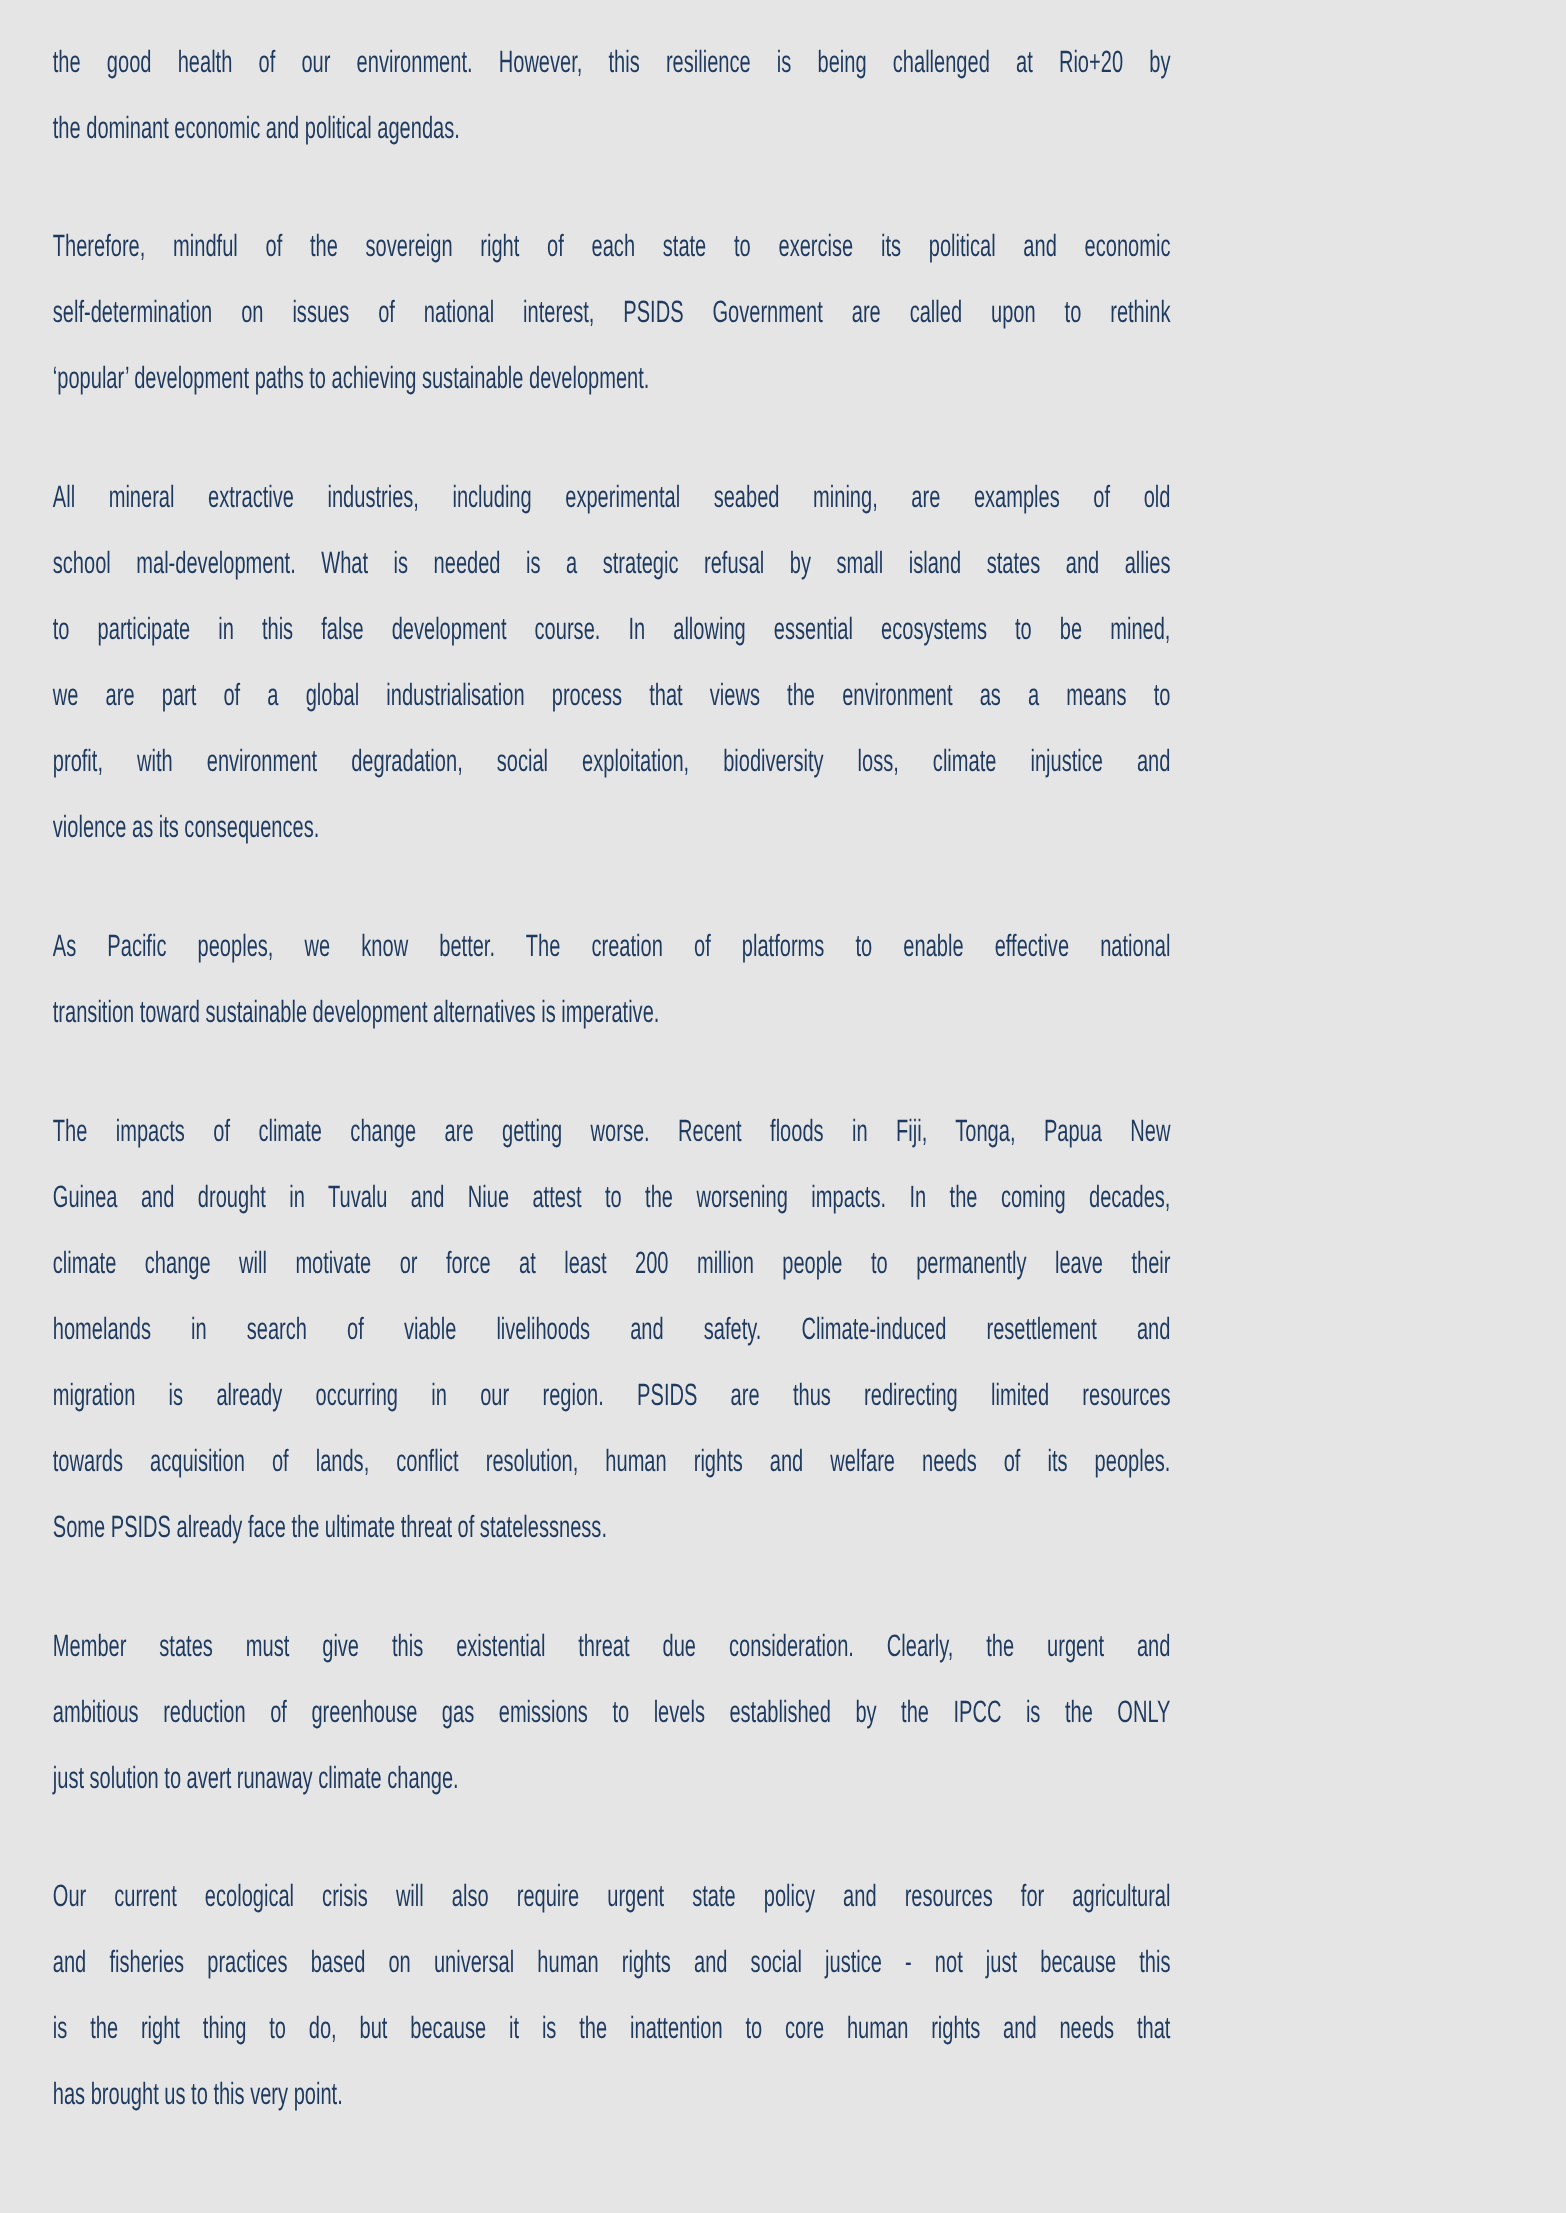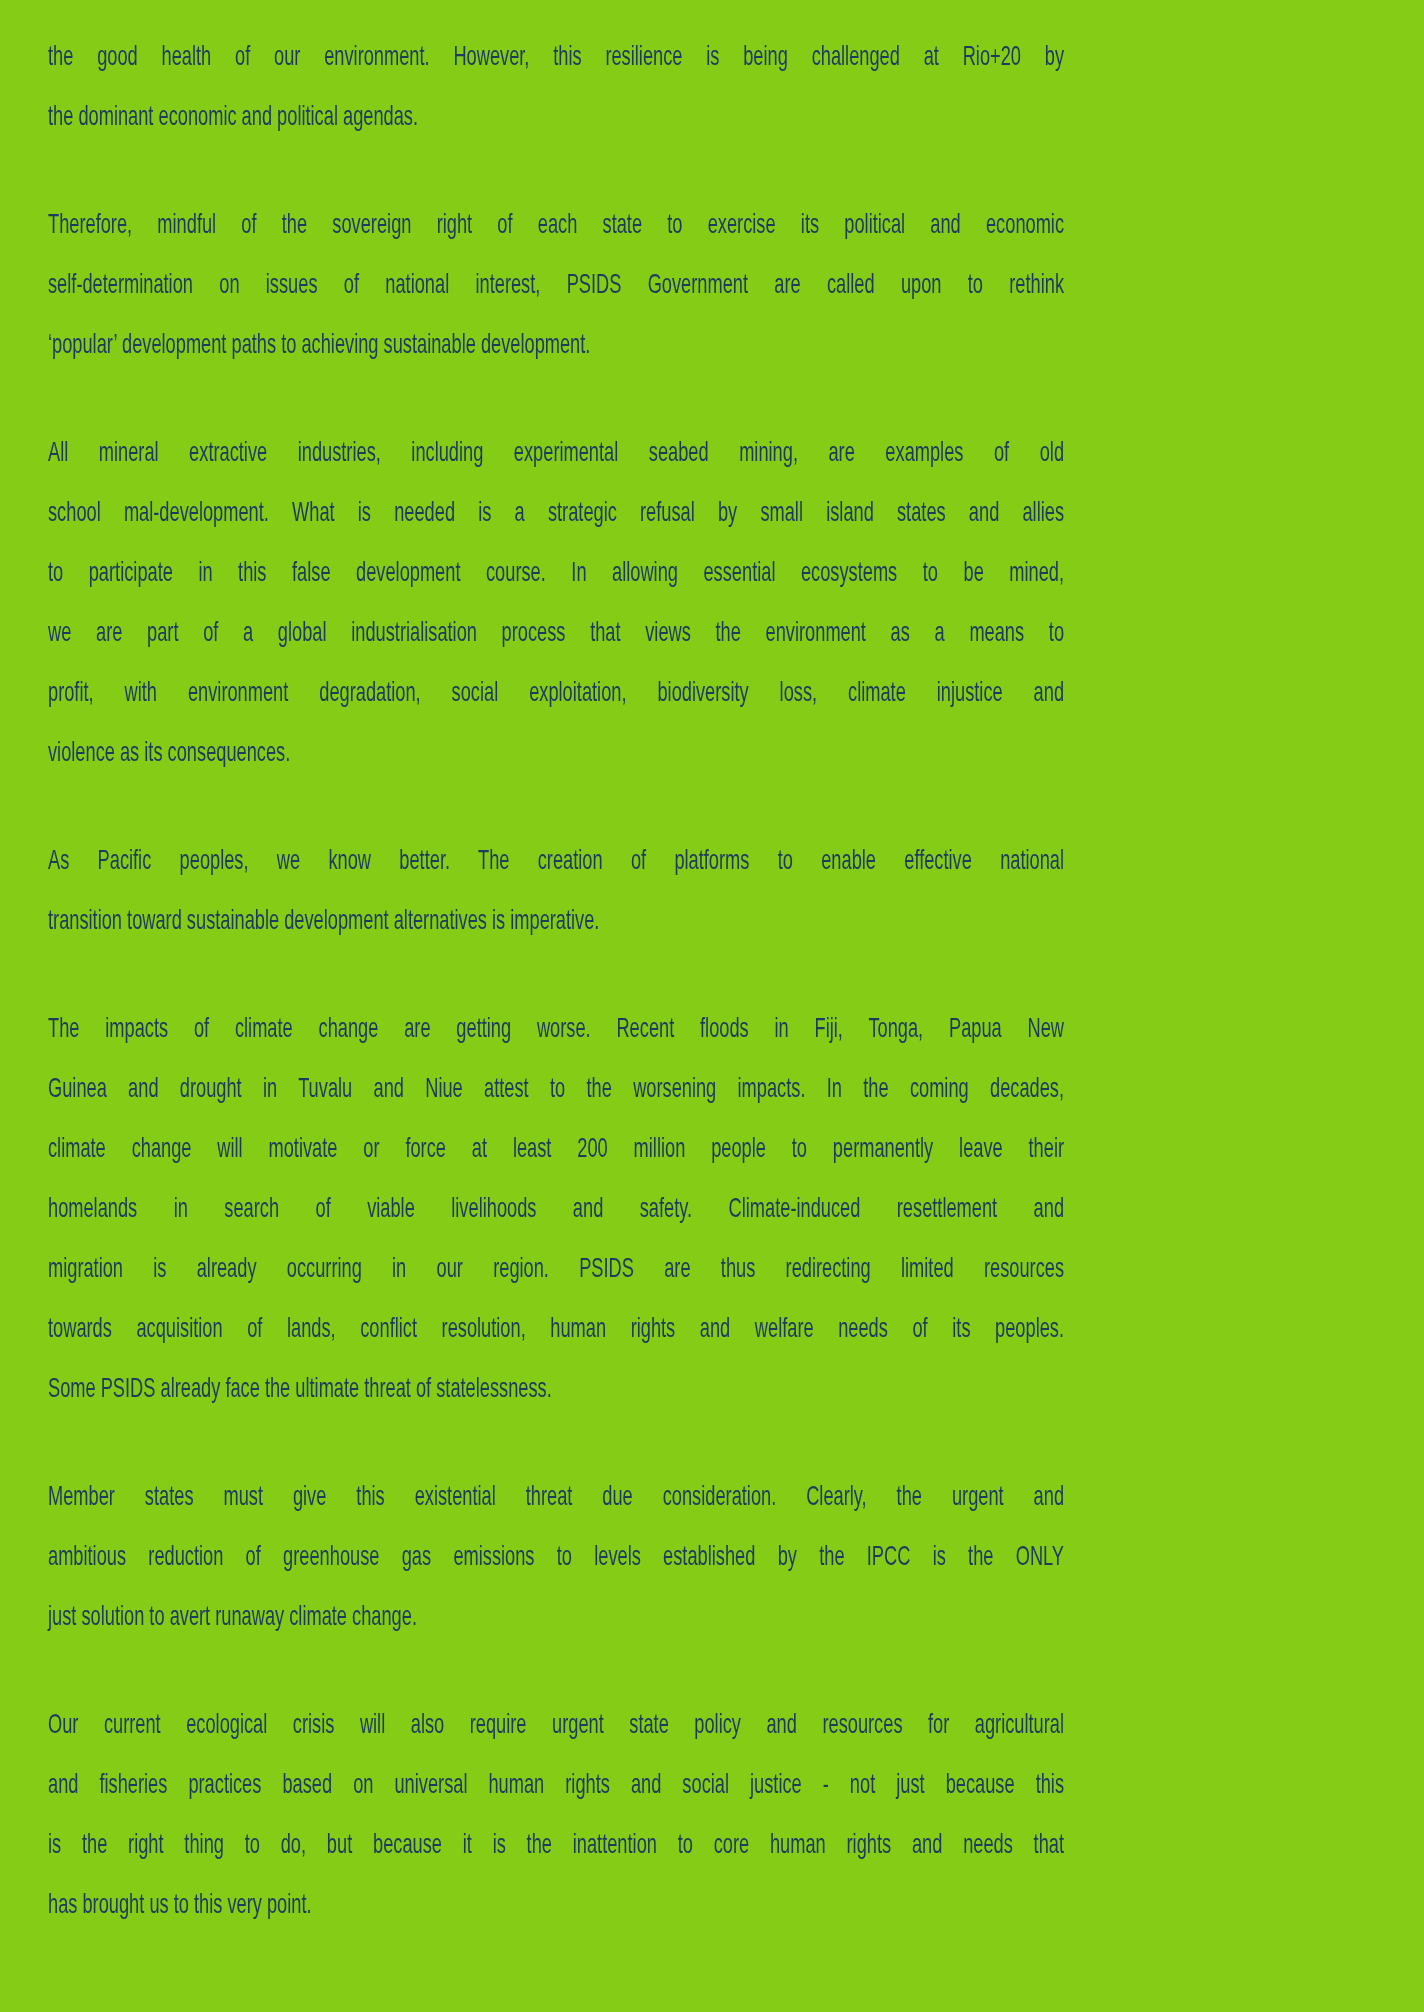--- a/index.html
+++ b/index.html
@@ -4,21 +4,21 @@
 <style>
   html, body {
     margin: 0;
     padding: 0;
     background: #ffffff;
   }
   .page {
     position: relative;
     width: 1424px;
     height: 2012px;
-    background: #84cc16;
+    background: #e5e5e5;
     overflow: hidden;
     font-family: "Liberation Sans", sans-serif;
   }
   
   .text-col {
     position: absolute;
     left: 48px;
     top: 26px;
     width: 1560px;           
     transform: scaleX(0.6513);

